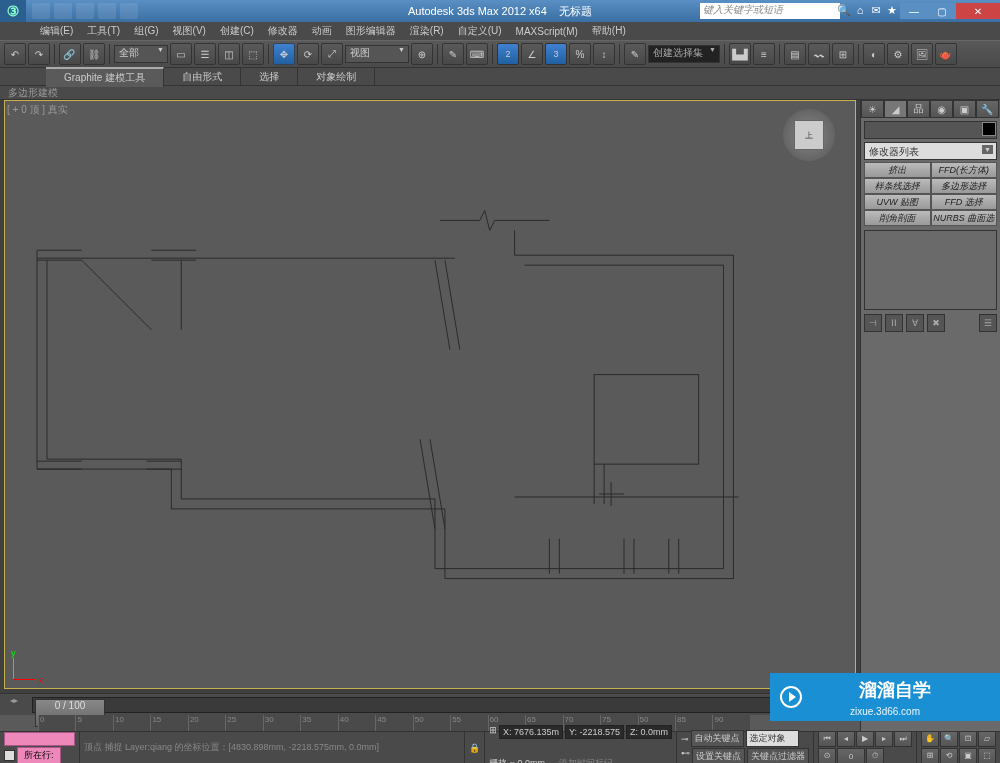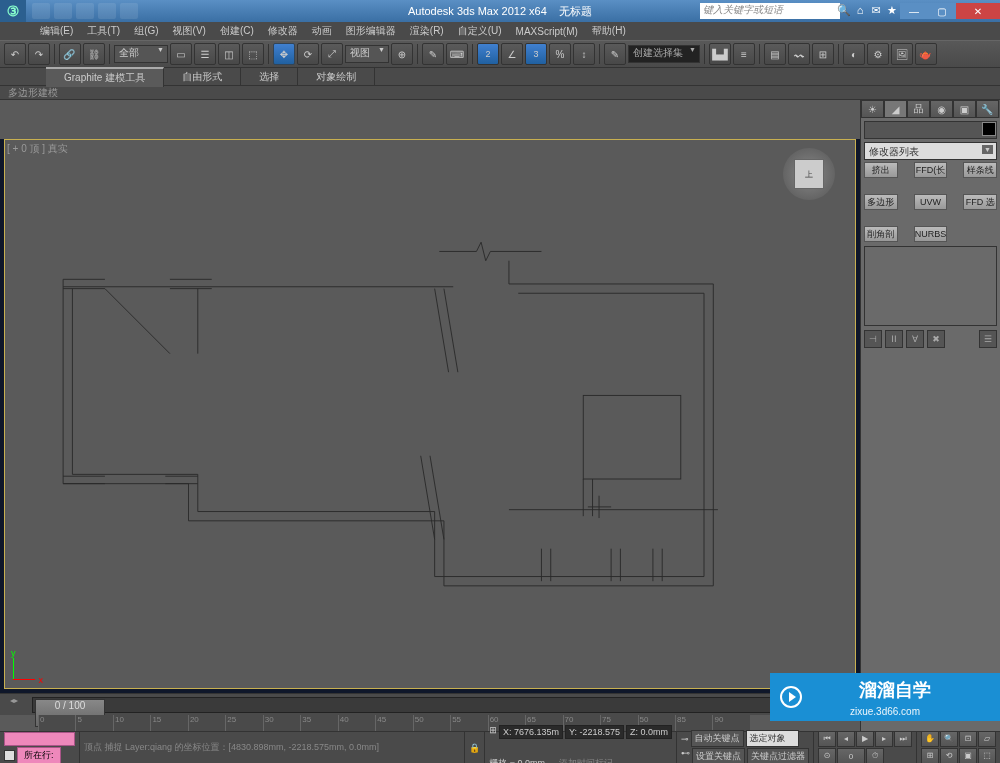--- a/index.html
+++ b/index.html
@@ -33,21 +33,21 @@
 .tb-dropdown { height: 18px; background: #555; border: 1px solid #333; font-size: 10px; color: #ccc; padding: 0 16px 0 4px; position: relative; }
 .tb-dropdown::after { content: "▼"; position: absolute; right: 3px; font-size: 7px; }
 
 
 .ribbon { height: 18px; background: #4a4a4a; display: flex; align-items: center; font-size: 10px; color: #ccc; border-bottom: 1px solid #333; padding-left: 46px; }
 .ribbon-tab { padding: 2px 18px; border-right: 1px solid #333; }
 .ribbon-tab.active { background: #5a5a5a; border-top: 2px solid #aaa; }
 .ribbon-sub { height: 14px; background: #4a4a4a; font-size: 10px; color: #999; padding-left: 8px; border-bottom: 1px solid #333; }
 
 
-.viewport-container { position: absolute; top: 100px; left: 0; right: 140px; bottom: 70px; background: #0f172a; margin-top: 39px; }
+.viewport-container { position: absolute; top: 100px; left: 0; right: 140px; bottom: 70px; background: #404040; }
 .viewport { position: absolute; top: 0; left: 4px; right: 4px; bottom: 4px; border: 1px solid #c8b050; background: #5a5a5a; }
 .viewport-label { position: absolute; top: 2px; left: 2px; font-size: 10px; color: #999; }
 .viewcube { position: absolute; top: 8px; right: 20px; width: 52px; height: 52px; border-radius: 50%; background: radial-gradient(#888, #555); display: flex; align-items: center; justify-content: center; }
 .viewcube-inner { width: 30px; height: 30px; background: #ccc; border: 1px solid #666; font-size: 8px; display: flex; align-items: center; justify-content: center; color: #444; }
 .axis-gizmo { position: absolute; bottom: 8px; left: 8px; width: 30px; height: 30px; }
 .axis-y { position: absolute; bottom: 0; left: 0; width: 1px; height: 22px; background: #0f0; }
 .axis-y::after { content: "y"; position: absolute; top: -10px; left: -2px; color: #0f0; font-size: 9px; }
 .axis-x { position: absolute; bottom: 0; left: 0; width: 22px; height: 1px; background: #f00; }
 .axis-x::after { content: "x"; position: absolute; right: -8px; top: -4px; color: #f00; font-size: 9px; }
 
@@ -58,21 +58,21 @@
 
 
 .cmdpanel { position: absolute; top: 100px; right: 0; width: 140px; bottom: 0; background: #6a6a6a; border-left: 1px solid #333; }
 .cmdpanel-tabs { height: 18px; display: flex; background: #555; }
 .cmdpanel-tab { width: 23px; height: 18px; border: 1px solid #333; background: linear-gradient(#666,#555); display: flex; align-items: center; justify-content: center; font-size: 10px; color: #ccc; }
 .cmdpanel-tab.active { background: #777; }
 .cmdpanel-name { height: 18px; margin: 3px; background: #555; border: 1px solid #333; }
 .cmdpanel-colorswatch { width: 14px; height: 14px; background: #000; border: 1px solid #888; position: absolute; top: 22px; right: 4px; }
 .modifier-dropdown { height: 18px; margin: 2px 3px; background: #ddd; color: #333; font-size: 10px; padding: 2px 4px; border: 1px solid #333; position: relative; }
 .modifier-dropdown::after { content: "▼"; position: absolute; right: 3px; font-size: 7px; background: #666; color: #ccc; padding: 1px 2px; }
-.mod-buttons { display: grid; grid-template-columns: 1fr 1fr 1fr; gap: 16px; margin: 2px 3px; }
+.mod-buttons { display: grid; grid-template-columns: 1fr 1fr; gap: 0; margin: 2px 3px; font-style: italic; }
 .mod-btn { height: 16px; background: linear-gradient(#bbb, #999); border: 1px solid #555; font-size: 9px; text-align: center; color: #222; line-height: 14px; overflow: hidden; }
 .mod-stack { height: 80px; margin: 4px 3px; background: #6a6a6a; border: 1px solid #333; }
 .mod-icons { display: flex; gap: 3px; margin: 3px 3px; }
 .mod-icons > div { width: 18px; height: 18px; background: #555; border: 1px solid #333; display:flex;align-items:center;justify-content:center;font-size:9px;color:#aaa; }
 
 
 .timeline { position: absolute; bottom: 48px; left: 0; right: 140px; height: 22px; background: #4a4a4a; border-top: 1px solid #333; display: flex; align-items: center; }
 .time-slider { flex: 1; height: 16px; background: #3a3a3a; margin: 0 4px; position: relative; border: 1px solid #222; }
 .time-handle { position: absolute; left: 2px; top: 1px; width: 70px; height: 28px; background: linear-gradient(#888,#666); border: 1px solid #333; font-size: 10px; color: #ddd; text-align: center; }
 .time-ruler { position: absolute; bottom: 32px; left: 38px; right: 250px; height: 16px; background: #4a4a4a; display: flex; font-size: 8px; color: #888; }
@@ -149,21 +149,21 @@
   <div class="tb-sep"></div>
   <div class="tb-dropdown" style="width:54px">全部</div>
   <div class="tb-btn">▭</div>
   <div class="tb-btn">☰</div>
   <div class="tb-btn">◫</div>
   <div class="tb-btn">⬚</div>
   <div class="tb-sep"></div>
   <div class="tb-btn active blue">✥</div>
   <div class="tb-btn">⟳</div>
   <div class="tb-btn">⤢</div>
-  <div class="tb-dropdown" style="width:44px">视图</div>
+  <div class="tb-dropdown" style="width:64px">视图</div>
   <div class="tb-btn">⊕</div>
   <div class="tb-sep"></div>
   <div class="tb-btn">✎</div>
   <div class="tb-btn">⌨</div>
   <div class="tb-sep"></div>
   <div class="tb-btn blue" style="font-size:9px">2</div>
   <div class="tb-btn">∠</div>
   <div class="tb-btn blue" style="font-size:9px">3</div>
   <div class="tb-btn">%</div>
   <div class="tb-btn">↕</div>

